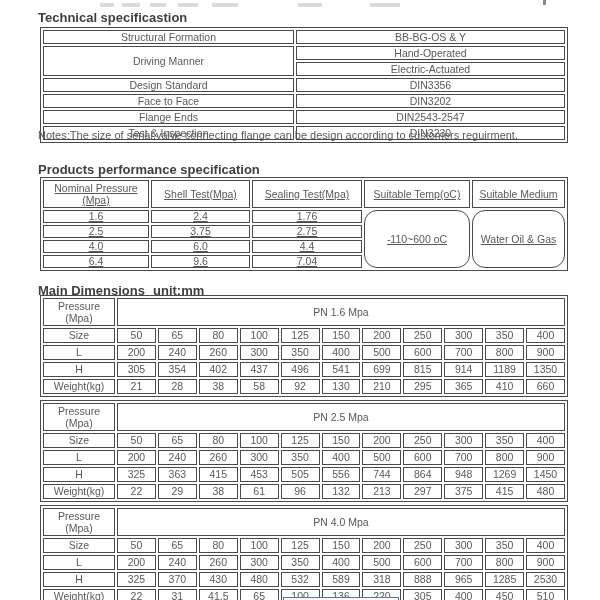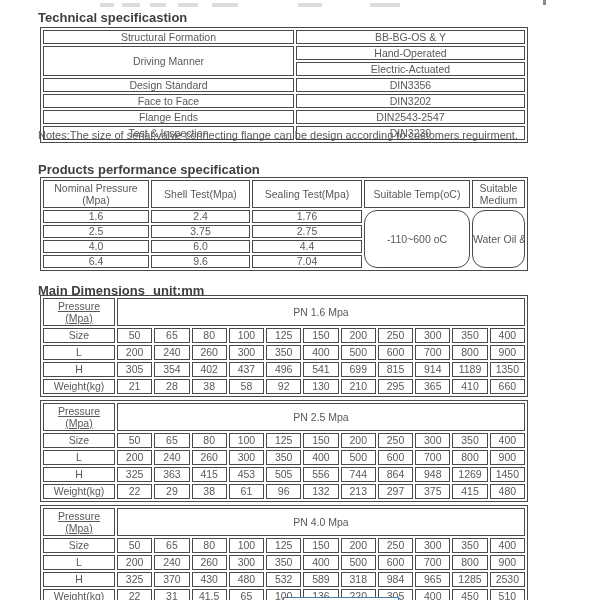--- a/index.html
+++ b/index.html
@@ -9,39 +9,39 @@
     color:#595959;position:relative;overflow:hidden;
   }
   .sec-title{
     position:absolute;margin:0;font-size:13px;font-weight:bold;color:#3f3f3f;
     white-space:nowrap;
   }
   .note-line{
     position:absolute;margin:0;font-size:11px;color:#595959;white-space:nowrap;
   }
   table{
-    position:absolute;left:40px;width:488px;
+    position:absolute;left:40px;width:528px;
     border-collapse:separate;border-spacing:2px;
     border:1px solid #4a4a4a;background:#ffffff;table-layout:fixed;
   }
   td{
     border:1px solid #4a4a4a;text-align:center;vertical-align:middle;
     font-size:10.5px;color:#595959;padding:0;line-height:12px;height:12px;
     white-space:nowrap;overflow:hidden;
   }
   
   #tech-table{top:27px;}
   
   #perf-table{top:177px;}
   #perf-table td.hdr{height:26px;line-height:12px;white-space:normal;}
-  #perf-table td{height:11px;line-height:11px;}
+  #perf-table td{height:11px;line-height:11px;text-decoration:underline;}
   #perf-table td.merged{height:auto;border-radius:13px;}
   
   .dim-table td{height:13px;line-height:13px;}
-  .dim-table td.plabel{height:26px;line-height:12px;white-space:normal;text-decoration:underline;}
+  .dim-table td.plabel{height:26px;line-height:12px;white-space:normal;}
   #dim-table-0{top:295px;}
   #dim-table-1{top:400px;}
   #dim-table-2{top:505px;}
   
   .remnant{position:absolute;background:#dcdcdc;}
   .remnant-dark{position:absolute;background:#8a8a8a;}
   .cropped-box{
     position:absolute;left:283px;top:597px;width:114px;height:6px;
     border:1px solid #4d79a8;background:#fdfdfd;
   }
@@ -352,21 +352,21 @@
       </tr>
   <tr>
     <td>H</td>
   <td>325</td>
         <td>370</td>
         <td>430</td>
         <td>480</td>
         <td>532</td>
         <td>589</td>
         <td>318</td>
-        <td>984</td>
+        <td>888</td>
         <td>965</td>
         <td>1285</td>
         <td>2530</td>
       </tr>
   <tr>
     <td>Weight(kg)</td>
   <td>22</td>
         <td>31</td>
         <td>41.5</td>
         <td>65</td>

